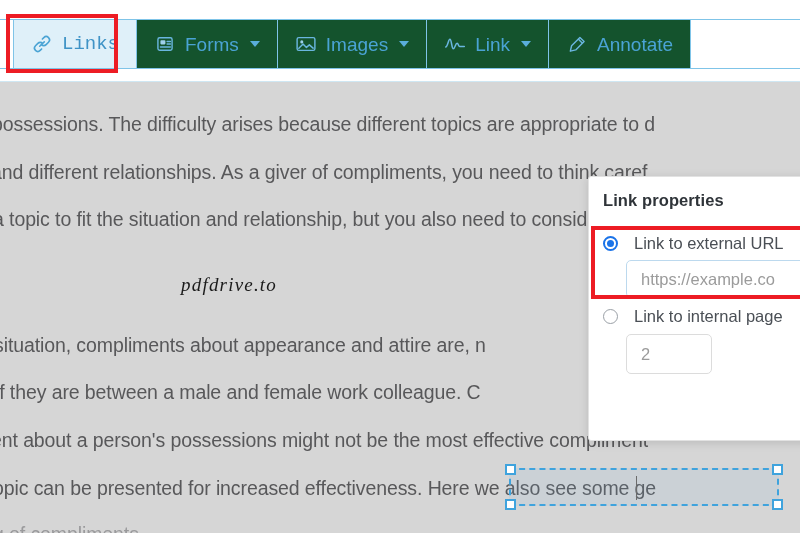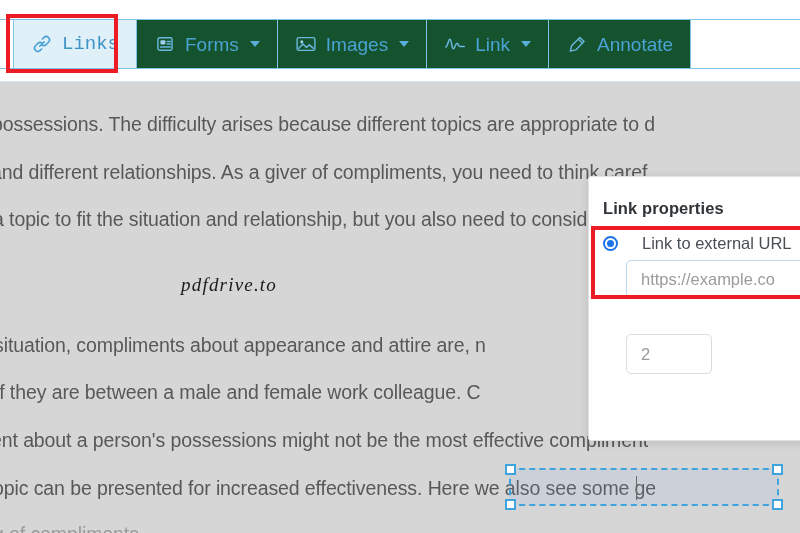--- a/index.html
+++ b/index.html
@@ -158,27 +158,26 @@
     overflow: hidden;
   }
   .popover-title {
     position: absolute;
     left: 14px;
     top: 14px;
     font-size: 16.5px;
     font-weight: bold;
     color: #2f3439;
     letter-spacing: 0.1px;
-    margin-top: 8px;
   }
   .radio-row {
     position: absolute;
     display: flex;
     align-items: center;
-    gap: 24px;
+    gap: 16px;
     left: 14px;
     font-size: 16.5px;
     color: #4a4f55;
     white-space: nowrap;
     cursor: pointer;
   }
   #row-external { top: 57px; }
   #row-internal { top: 130px; }
 
   .radio {
@@ -369,20 +368,24 @@
 
     <div class="popover-title">Link properties</div>
 
     <label class="radio-row" id="row-external">
       <span class="radio checked"></span>
       <span>Link to external URL</span>
     </label>
 
     <div class="field" id="field-url">https://example.co</div>
 
+    <label class="radio-row" id="row-internal">
+      <span class="radio"></span>
+      <span>Link to internal page</span>
+    </label>
 
     <div class="field" id="field-page">2</div>
 
   </div>
 
   <div class="redbox" id="redbox-ext"></div>
 
 </div>
 
 </body></html>

